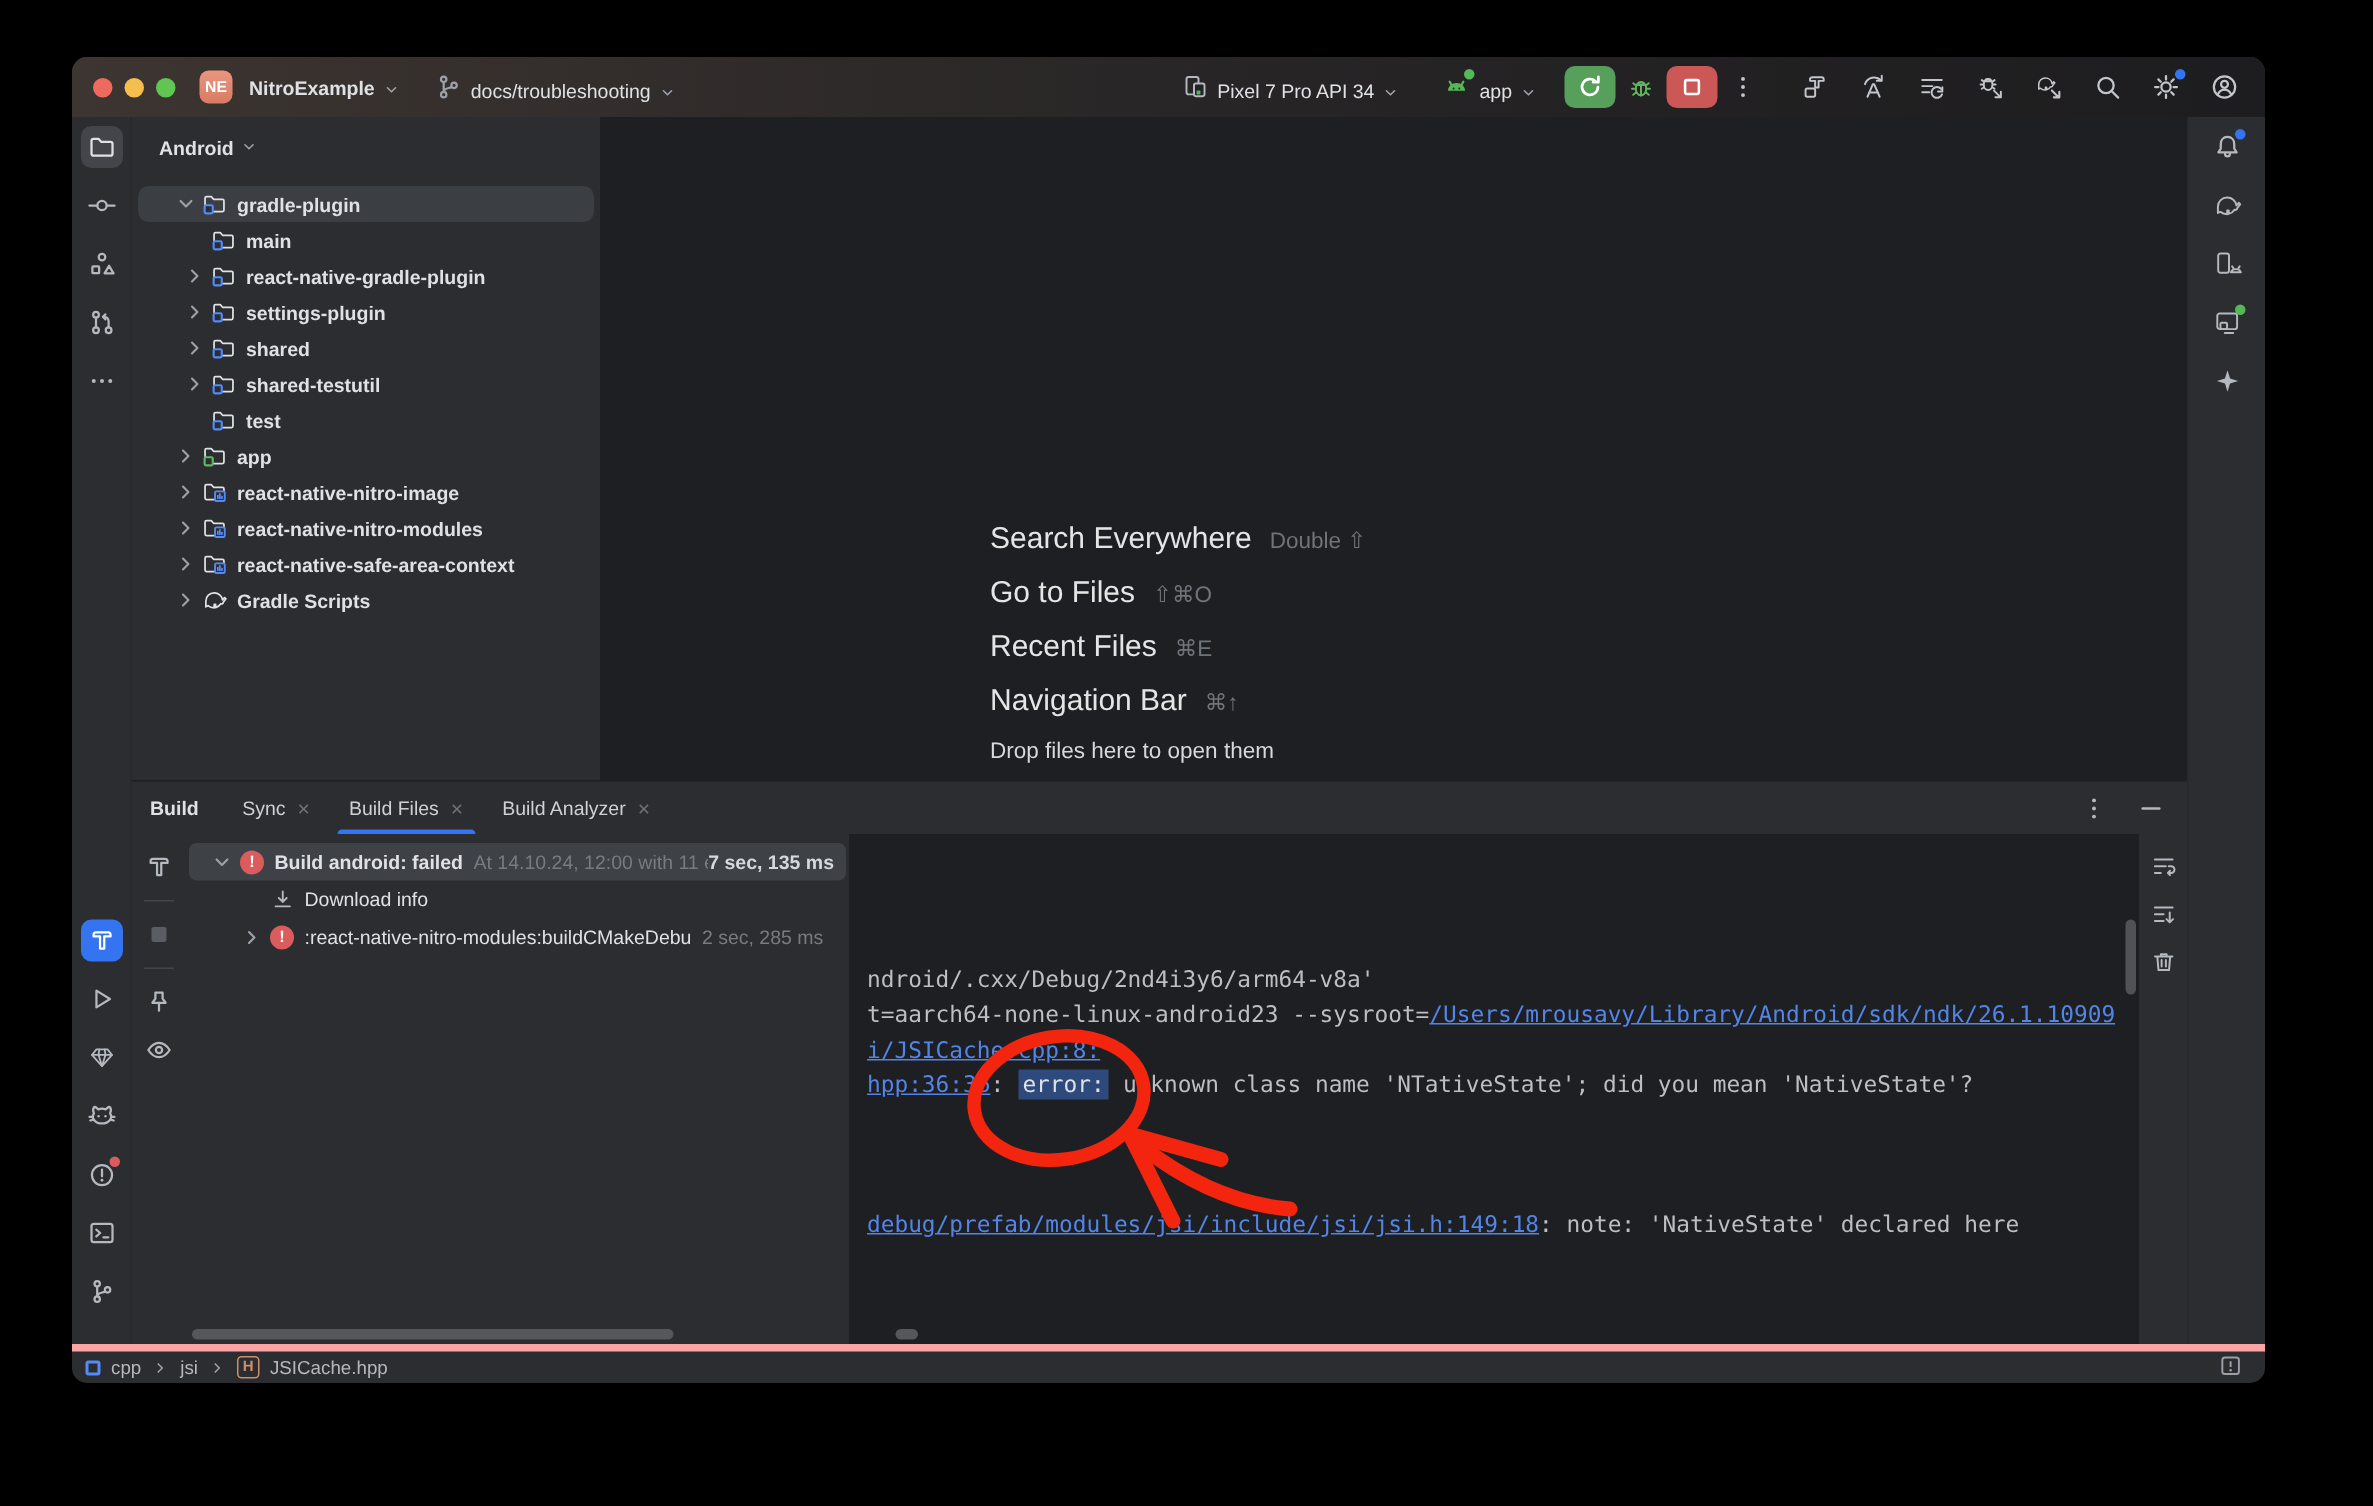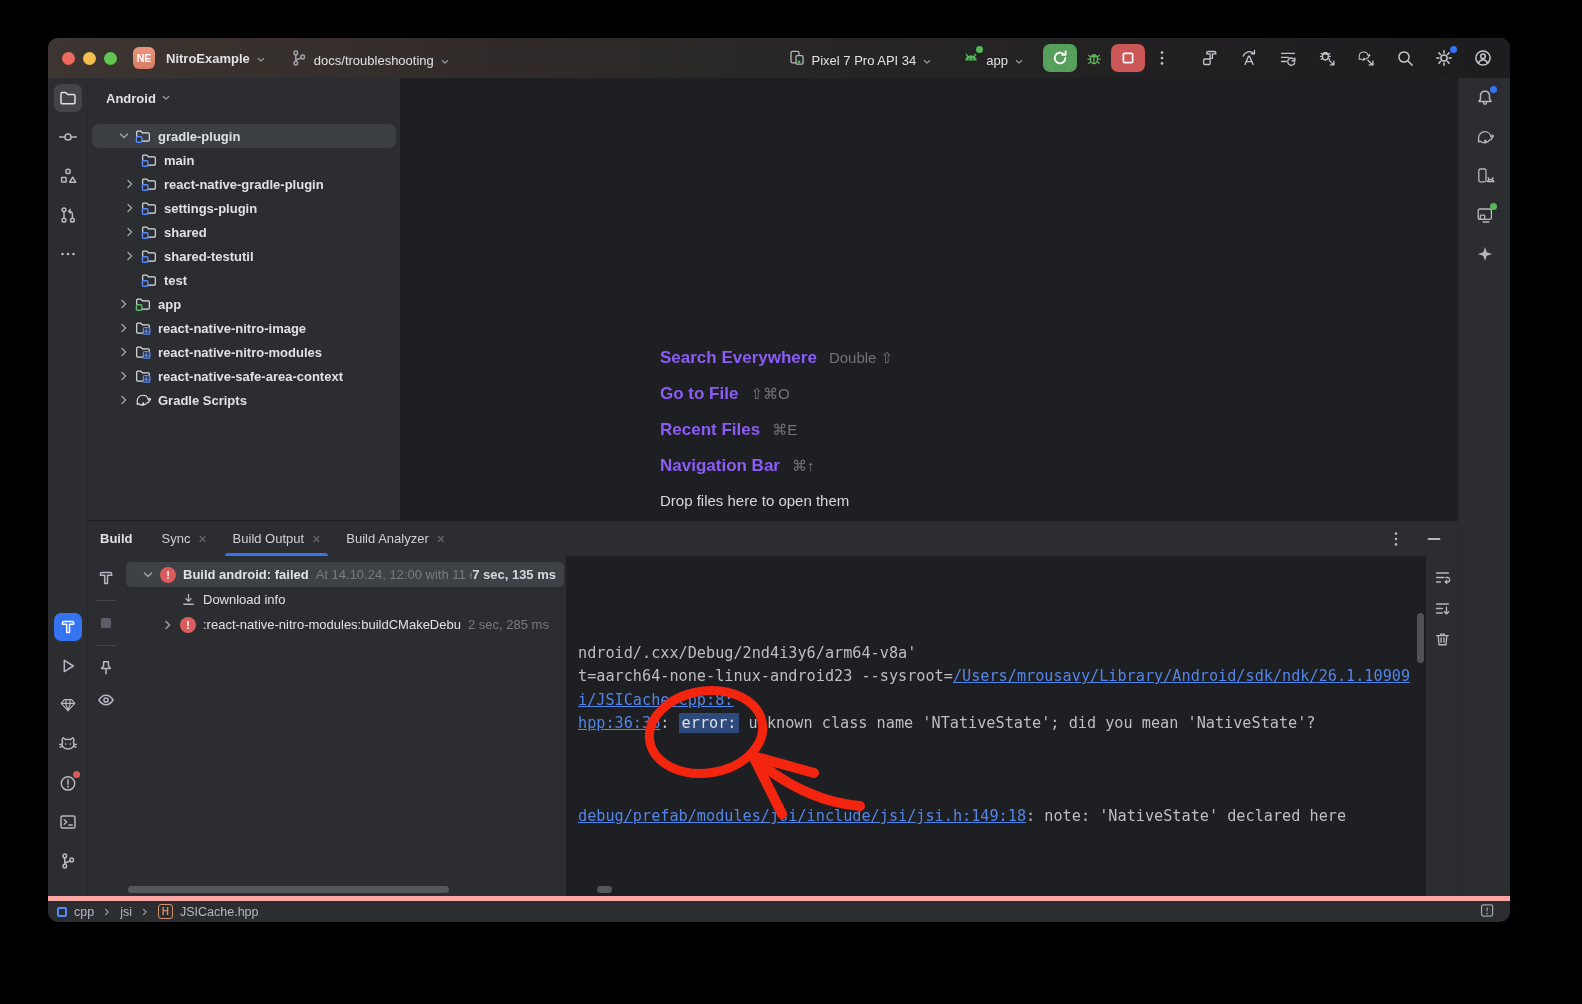--- a/index.html
+++ b/index.html
@@ -60,21 +60,21 @@
   .tree-row.selected { background:#3B3E43; }
   .tree-row .tw { width:18px; flex:0 0 18px; color:#9DA0A8; display:flex; align-items:center; }
   .tree-row .tw svg { width:16px; height:16px; }
   .tree-row .ticn { margin-right:6px; }
   .tree-row .ticn svg { width:18px; height:18px; }
 
   
   .editor { flex:1; background:#1E1F22; position:relative; min-width:0; }
   .shortcuts { position:absolute; left:260px; top:270px; }
   .srow { display:flex; align-items:baseline; gap:12px; height:36px; }
-  .slabel { font-size:17px; font-weight:700; color:#8b5cf6; }
+  .slabel { font-size:20px; font-weight:400; color:#e5e5e5; }
   .skeys { font-size:15px; color:#6F737A; }
   .drop-hint { font-size:15px; font-weight:500; color:#D5D8DD; }
 
   
   .build-panel { height:376px; flex:0 0 376px; border-top:1px solid #1E1F22; display:flex;
     flex-direction:column; position:relative; }
   .build-header { height:35px; flex:0 0 35px; display:flex; align-items:center;
     padding:0 14px 0 12px; }
   .build-title { font-weight:700; font-size:13px; color:#DFE1E5; margin-right:16px; }
   .btab { display:flex; align-items:center; gap:8px; padding:0 13px; height:35px; font-size:13px;
@@ -637,21 +637,21 @@
             </div>
         </div>
 
         <div class="editor">
           <div class="shortcuts" id="shortcuts">
               <div class="srow">
        <span class="slabel">Search Everywhere</span>
        <span class="skeys">Double ⇧</span>
      </div>
               <div class="srow">
-       <span class="slabel">Go to File</span>
+       <span class="slabel">Go to Files</span>
        <span class="skeys">⇧⌘O</span>
      </div>
               <div class="srow">
        <span class="slabel">Recent Files</span>
        <span class="skeys">⌘E</span>
      </div>
               <div class="srow">
        <span class="slabel">Navigation Bar</span>
        <span class="skeys">⌘↑</span>
      </div>
@@ -664,21 +664,21 @@
 
       <div class="build-panel">
         <div class="build-header">
           <span class="build-title">Build</span>
           <div id="build-tabs" style="display:flex;align-items:center">
               <div class="btab">
      <span>Sync</span>
      <span class="x">×</span>
    </div>
               <div class="btab selected">
-     <span>Build Output</span>
+     <span>Build Files</span>
      <span class="x">×</span>
    </div>
               <div class="btab">
      <span>Build Analyzer</span>
      <span class="x">×</span>
    </div>
             </div>
           <div class="bh-right">
             <span class="icon">
                 <svg viewBox="0 0 20 20" fill="none" stroke="currentColor" stroke-width="1.5" stroke-linecap="round" stroke-linejoin="round">

